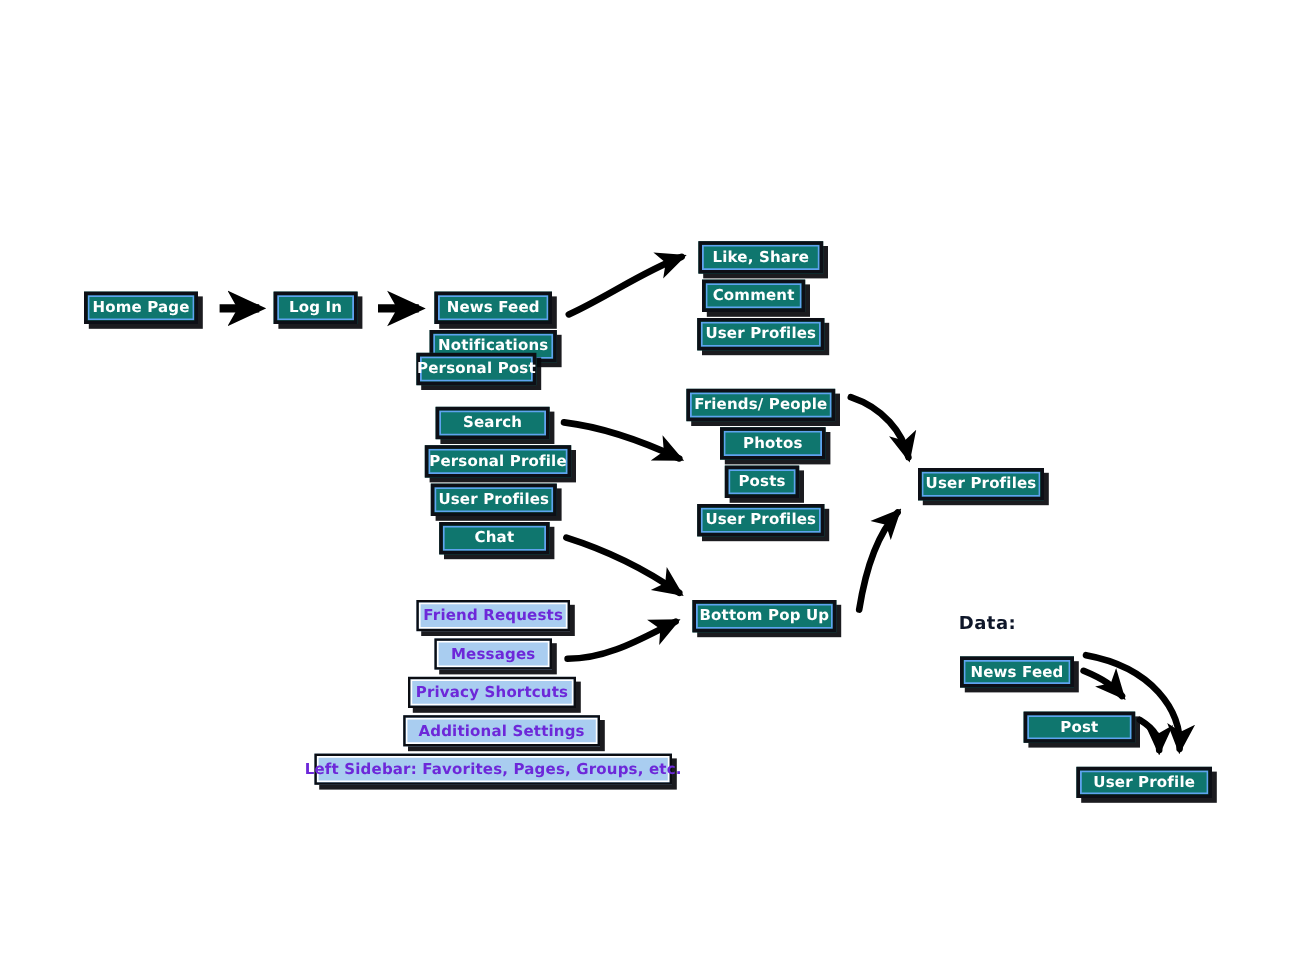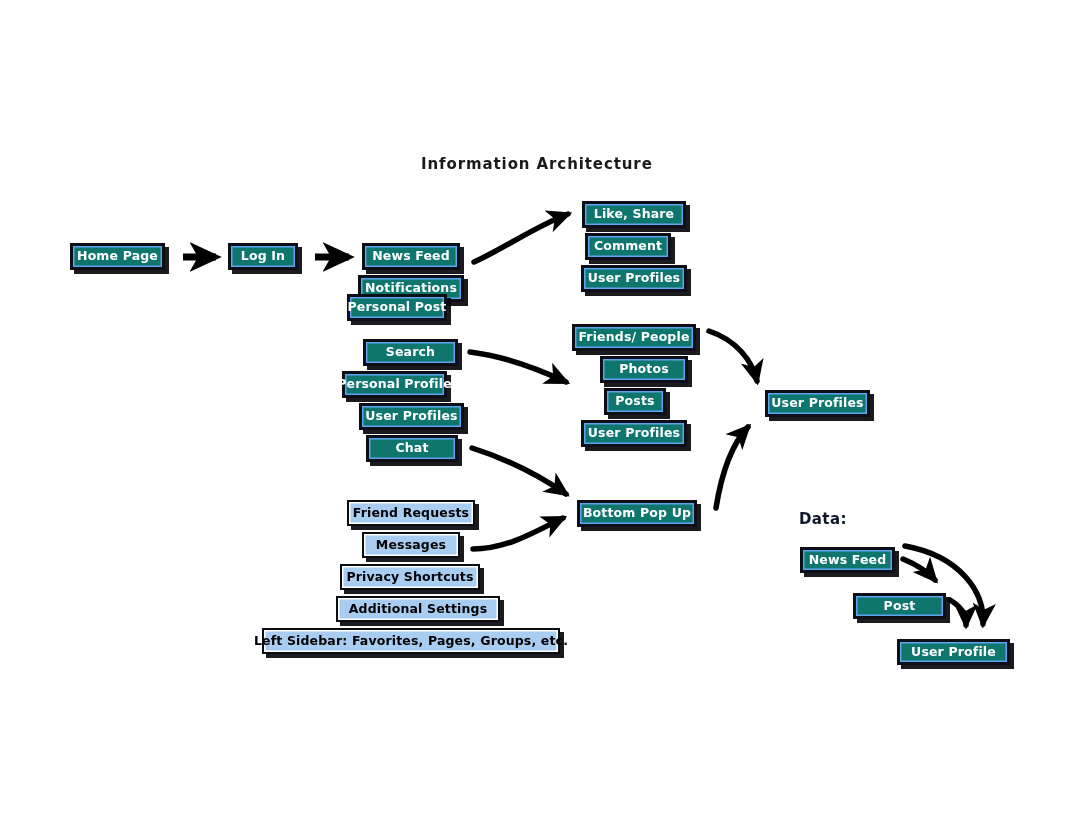--- a/index.html
+++ b/index.html
@@ -62,33 +62,32 @@
   .node.primary {
     background: #0f766e;
     color: #ffffff;
     border: 3px solid #0d0f16;
     box-shadow: 4px 4px 0 0 rgba(8,8,12,0.92),
                 inset 0 0 0 1.5px #5fa3ef;
   }
   
   .node.light {
     background: #a9cdf0;
-    color: #000000;
+    color: #6d28d9;
     border: 2.5px solid #0b0d12;
     box-shadow: 4px 4px 0 0 rgba(8,8,12,0.92),
                 inset 0 0 0 1.5px #ffffff;
     text-align: right;
   }
 </style>
 </head>
 <body>
 
 <div id="canvas">
 
-  <div class="diagram-title" style="left:421px; top:155px;">Information Architecture</div>
 
   <div class="section-label" style="left:799px; top:510px;">Data:</div>
 
   <svg id="arrow-layer" viewBox="0 0 1088 815" xmlns="http://www.w3.org/2000/svg">
     <defs>
       <marker id="ah" viewBox="0 0 10 10" refX="8.2" refY="5" markerWidth="4.6" markerHeight="4.6" orient="auto-start-reverse">
         <path d="M 0 0.4 L 10 5 L 0 9.6 L 2.6 5 Z" fill="#000000"></path>
       </marker>
     </defs>
 
@@ -136,21 +135,21 @@
     </g>
   </svg>
 
   <div id="nodes">
       <div class="node primary" style="left: 70px; top: 243px; width: 95px; height: 27px;">Home Page</div>
       <div class="node primary" style="left: 228px; top: 243px; width: 70px; height: 27px;">Log In</div>
       <div class="node primary" style="left: 362px; top: 243px; width: 98px; height: 27px;">News Feed</div>
       <div class="node primary" style="left: 358px; top: 275px; width: 106px; height: 27px;">Notifications</div>
       <div class="node primary" style="left: 347px; top: 294px; width: 100px; height: 27px;">Personal Post</div>
       <div class="node primary" style="left: 363px; top: 339px; width: 95px; height: 27px;">Search</div>
-      <div class="node primary" style="left: 342px; top: 371px; width: 105px; height: 27px;">Personal Profile</div>
+      <div class="node primary" style="left: 354px; top: 371px; width: 122px; height: 27px;">Personal Profile</div>
       <div class="node primary" style="left: 359px; top: 403px; width: 105px; height: 27px;">User Profiles</div>
       <div class="node primary" style="left: 366px; top: 435px; width: 92px; height: 27px;">Chat</div>
       <div class="node primary" style="left: 582px; top: 201px; width: 104px; height: 27px;">Like, Share</div>
       <div class="node primary" style="left: 585px; top: 233px; width: 86px; height: 27px;">Comment</div>
       <div class="node primary" style="left: 581px; top: 265px; width: 106px; height: 27px;">User Profiles</div>
       <div class="node primary" style="left: 572px; top: 324px; width: 124px; height: 27px;">Friends/ People</div>
       <div class="node primary" style="left: 600px; top: 356px; width: 88px; height: 27px;">Photos</div>
       <div class="node primary" style="left: 604px; top: 388px; width: 62px; height: 27px;">Posts</div>
       <div class="node primary" style="left: 581px; top: 420px; width: 106px; height: 27px;">User Profiles</div>
       <div class="node light" style="left: 347px; top: 500px; width: 128px; height: 26px;">Friend Requests</div>

